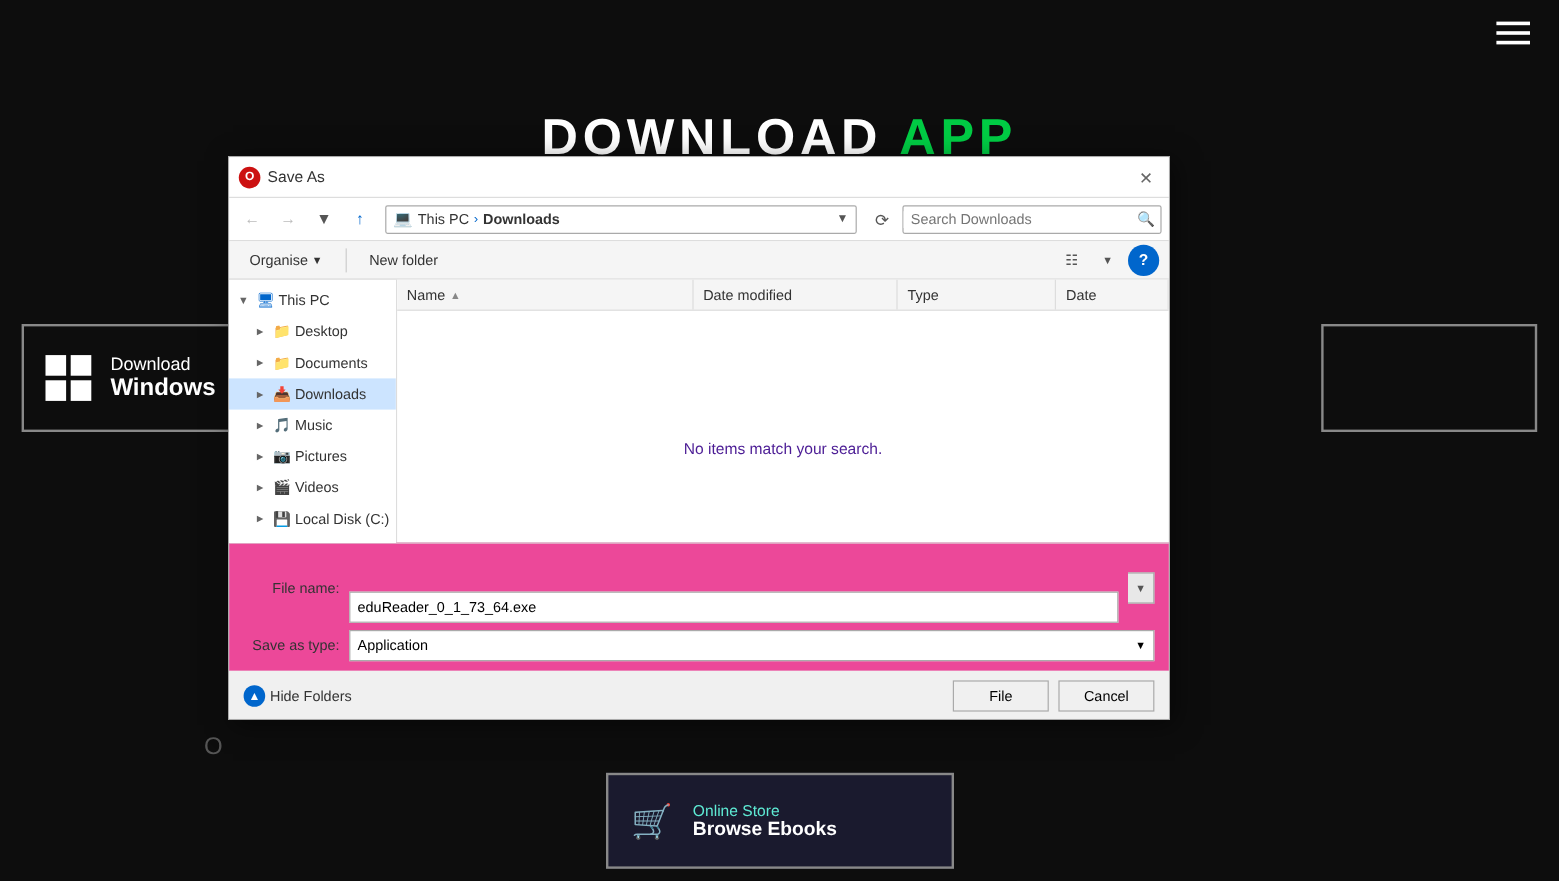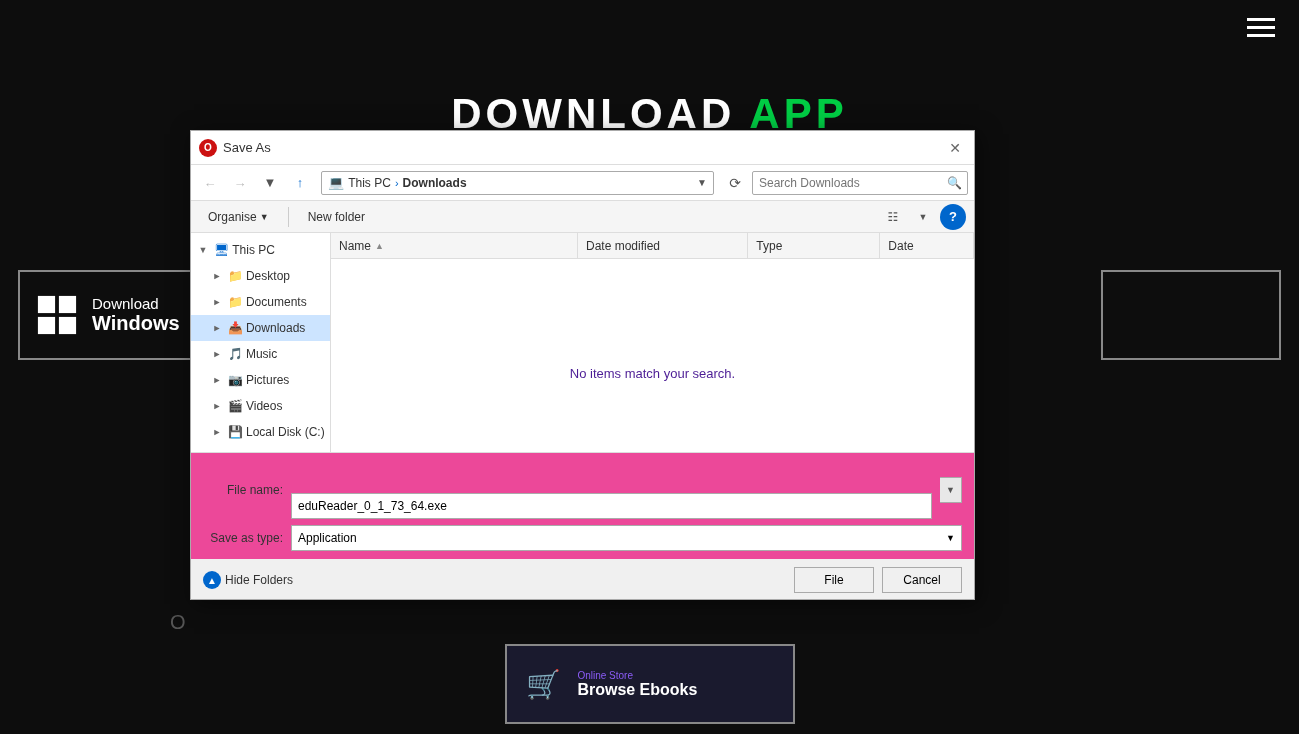--- a/index.html
+++ b/index.html
@@ -94,22 +94,22 @@
       display: flex;
       align-items: center;
       padding: 12px 20px;
       gap: 16px;
     }
     .cart-icon {
       color: white;
       font-size: 28px;
     }
     .online-store-text .top {
-      color: #8b5cf6;
-      font-size: 10px;
+      color: #5eead4;
+      font-size: 13px;
       font-weight: normal;
     }
     .online-store-text .bottom {
       color: #ffffff;
       font-size: 16px;
       font-weight: bold;
     }
 
     
     .bg-o {

